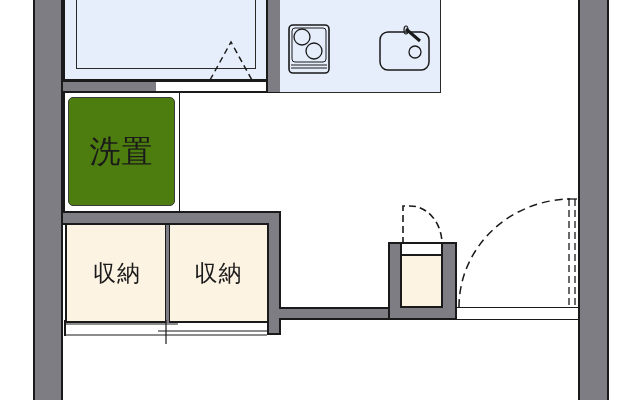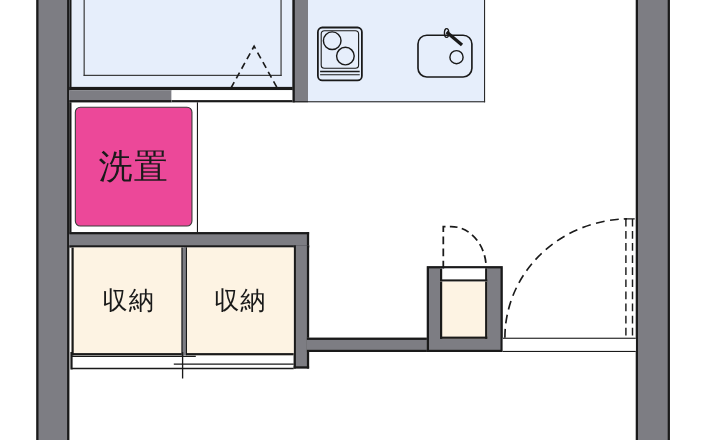--- a/index.html
+++ b/index.html
@@ -42,21 +42,21 @@
   </svg>
 
   <svg class="abs" style="left:377px; top:24px; width:56px; height:48px;" viewBox="0 0 56 48">
     <rect x="3" y="8" width="49" height="38" rx="8" fill="none" stroke="#1a1a1a" stroke-width="1.5"></rect>
     <circle cx="38" cy="28" r="6" fill="none" stroke="#1a1a1a" stroke-width="1.3"></circle>
     <line x1="29" y1="5" x2="43" y2="17" stroke="#1a1a1a" stroke-width="3"></line>
     <ellipse cx="29" cy="6" rx="2" ry="4" fill="none" stroke="#1a1a1a" stroke-width="1.2"></ellipse>
   </svg>
 
   <div class="abs" style="left:63px; top:93px; width:117px; height:119px; border-right:1.5px solid #1a1a1a; border-left:2px solid #1a1a1a;"></div>
-  <div class="abs" style="left:68px; top:97px; width:107px; height:109px; background:#ec4899; border:1.5px solid #3a3a3a; border-radius:5px;">
+  <div class="abs" style="left:68px; top:97px; width:107px; height:109px; background:#4d7c0f; border:1.5px solid #3a3a3a; border-radius:5px;">
     <div class="label" style="left:0; top:0; width:100%; height:100%; font-size:31px;">洗置</div>
   </div>
 
   <div class="abs wall" style="left:63px; top:211px; width:218px; height:14px; border-top:2px solid #1a1a1a; border-right:2px solid #1a1a1a; border-bottom:2px solid #1a1a1a;"></div>
 
   <div class="abs wall" style="left:267px; top:223px; width:14px; height:112px; border-right:2px solid #1a1a1a; border-left:2px solid #1a1a1a; border-bottom:2px solid #1a1a1a;"></div>
 
   <div class="abs" style="left:65px; top:225px; width:102px; height:98px; background:#fdf3e3; border-left:2px solid #1a1a1a; border-bottom:2px solid #1a1a1a;">
     <div class="label" style="left:0; top:0; width:100%; height:96px; font-size:23px;">収納</div>
   </div>

